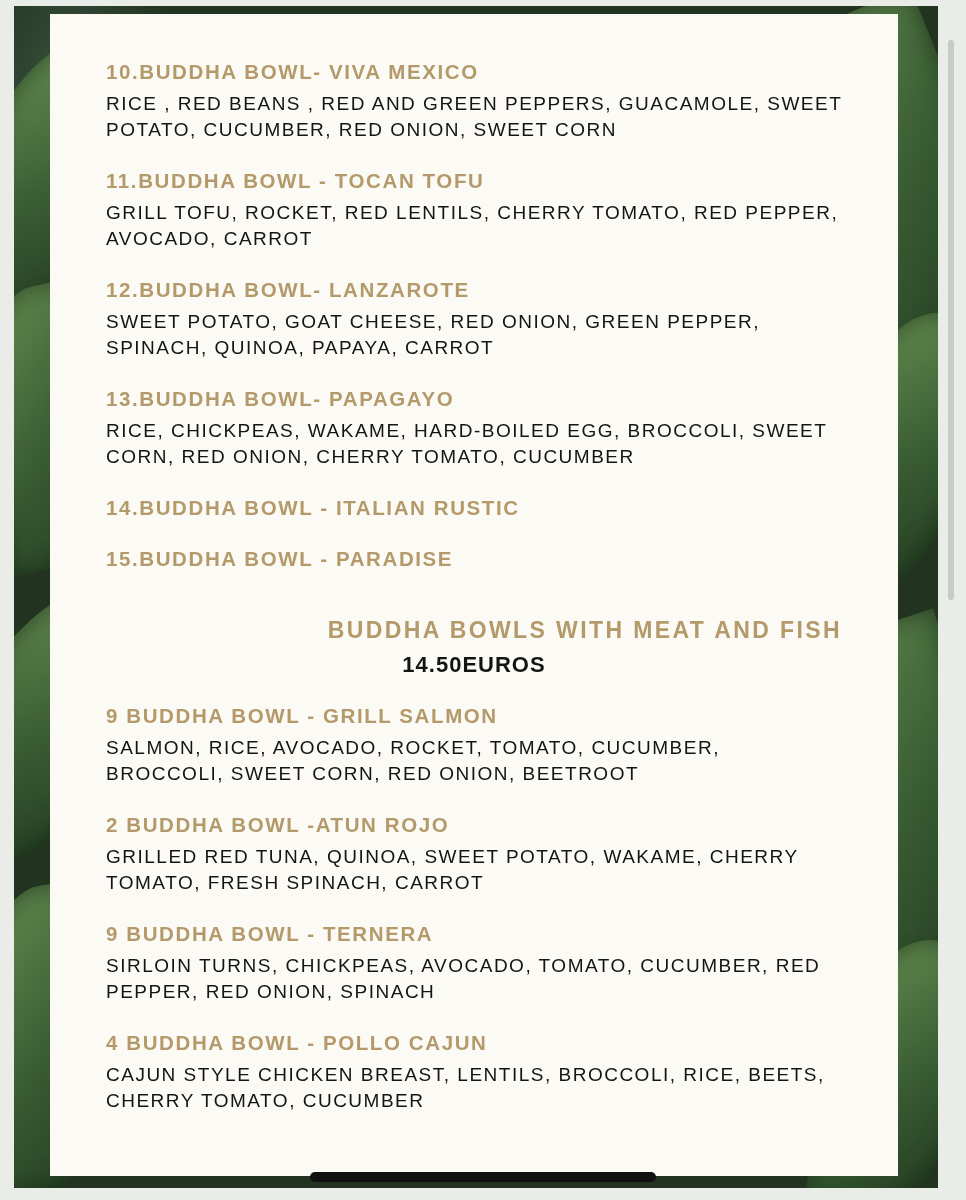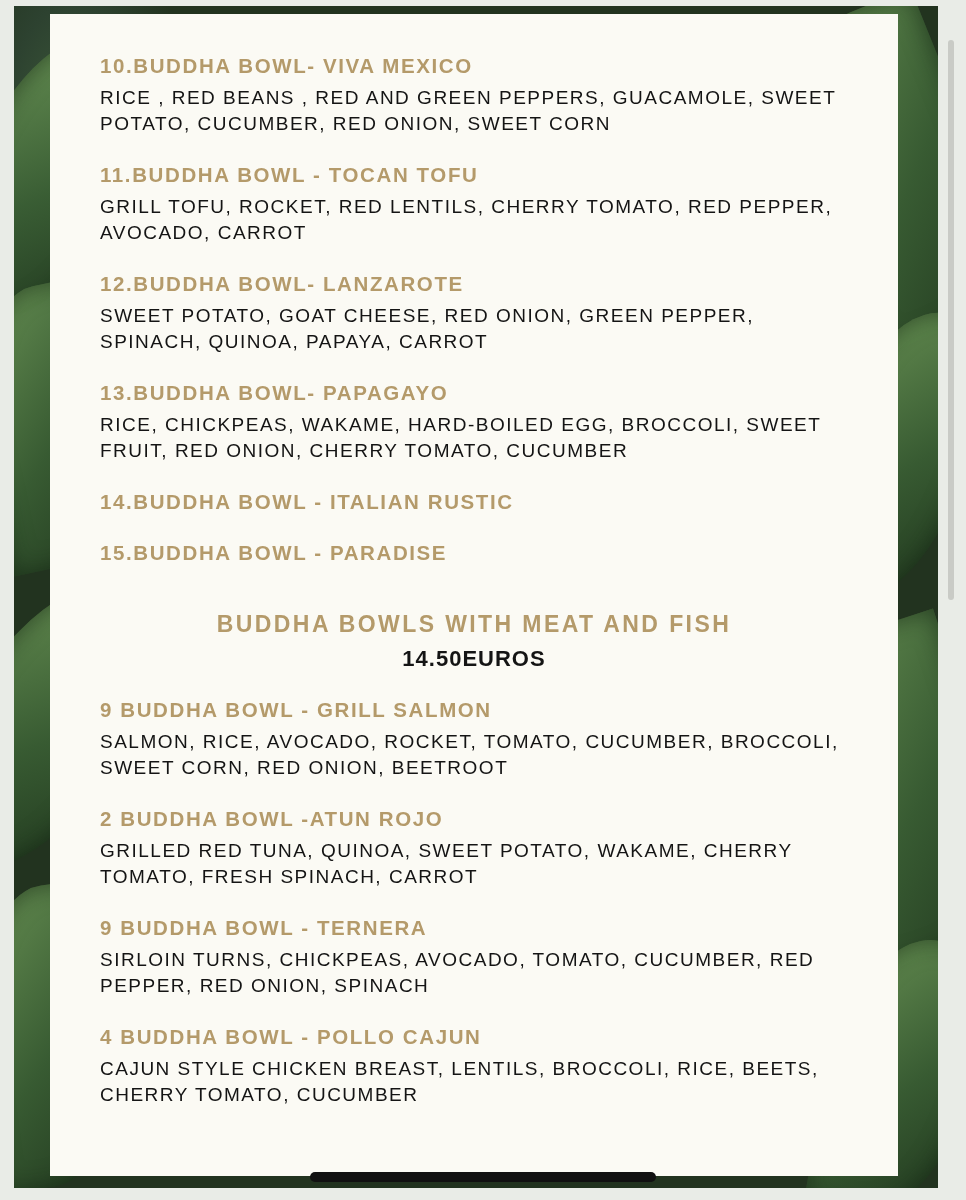--- a/index.html
+++ b/index.html
@@ -55,21 +55,21 @@
   .leaf.r4 { right: -34px; top: 930px; width: 145px; height: 280px; transform: rotate(10deg); }
 
   
   .menu-card {
     position: absolute;
     left: 50px; top: 14px;
     width: 848px;
     height: 1162px;
     background: #fbfaf4;
     overflow: hidden;
-    padding: 10px;
+    padding: 16px;
     box-sizing: border-box;
   }
   .menu-inner {
     padding: 30px 40px 0 40px;
   }
 
   .item { margin-bottom: 26px; }
   .item-title {
     color: #b49a6a;
     font-size: 20.5px;
@@ -91,20 +91,21 @@
   .section-header {
     text-align: center;
     margin: 46px 0 0 0;
   }
   .section-title {
     color: #b49a6a;
     font-size: 23px;
     font-weight: bold;
     letter-spacing: 2.4px;
     margin: 0 0 8px 0;
+    text-align: right;
   }
   .section-price {
     color: #141414;
     font-size: 22px;
     font-weight: bold;
     letter-spacing: 1px;
     margin: 0 0 26px 0;
   }
 
   
@@ -167,21 +168,21 @@
         <p class="item-desc">GRILL TOFU, ROCKET, RED LENTILS, CHERRY TOMATO, RED PEPPER, AVOCADO, CARROT</p>
       </div>
 
       <div class="item">
         <p class="item-title">12.BUDDHA BOWL- LANZAROTE</p>
         <p class="item-desc">SWEET POTATO, GOAT CHEESE, RED ONION, GREEN PEPPER, SPINACH, QUINOA, PAPAYA, CARROT</p>
       </div>
 
       <div class="item">
         <p class="item-title">13.BUDDHA BOWL- PAPAGAYO</p>
-        <p class="item-desc">RICE, CHICKPEAS, WAKAME, HARD-BOILED EGG, BROCCOLI, SWEET FRUIT, RED ONION, CHERRY TOMATO, CUCUMBER</p>
+        <p class="item-desc">RICE, CHICKPEAS, WAKAME, HARD-BOILED EGG, BROCCOLI, SWEET CORN, RED ONION, CHERRY TOMATO, CUCUMBER</p>
       </div>
 
       <div class="item">
         <p class="item-title">14.BUDDHA BOWL - ITALIAN RUSTIC</p>
       </div>
 
       <div class="item">
         <p class="item-title">15.BUDDHA BOWL - PARADISE</p>
       </div>
 

